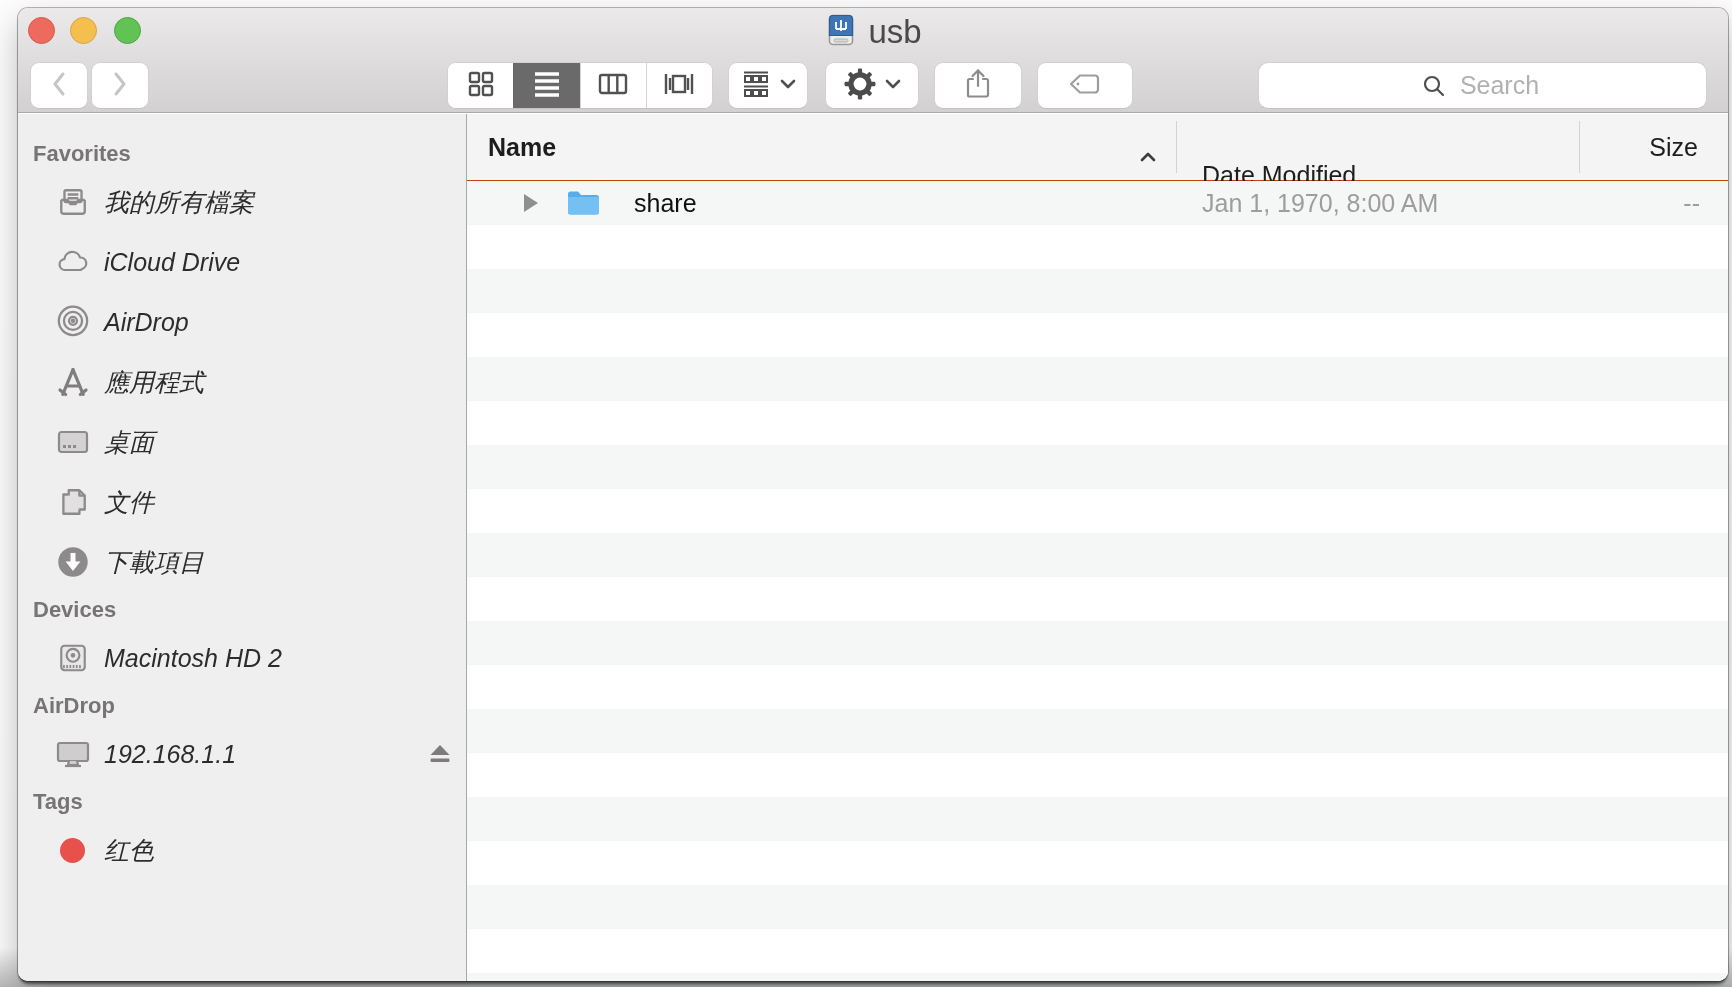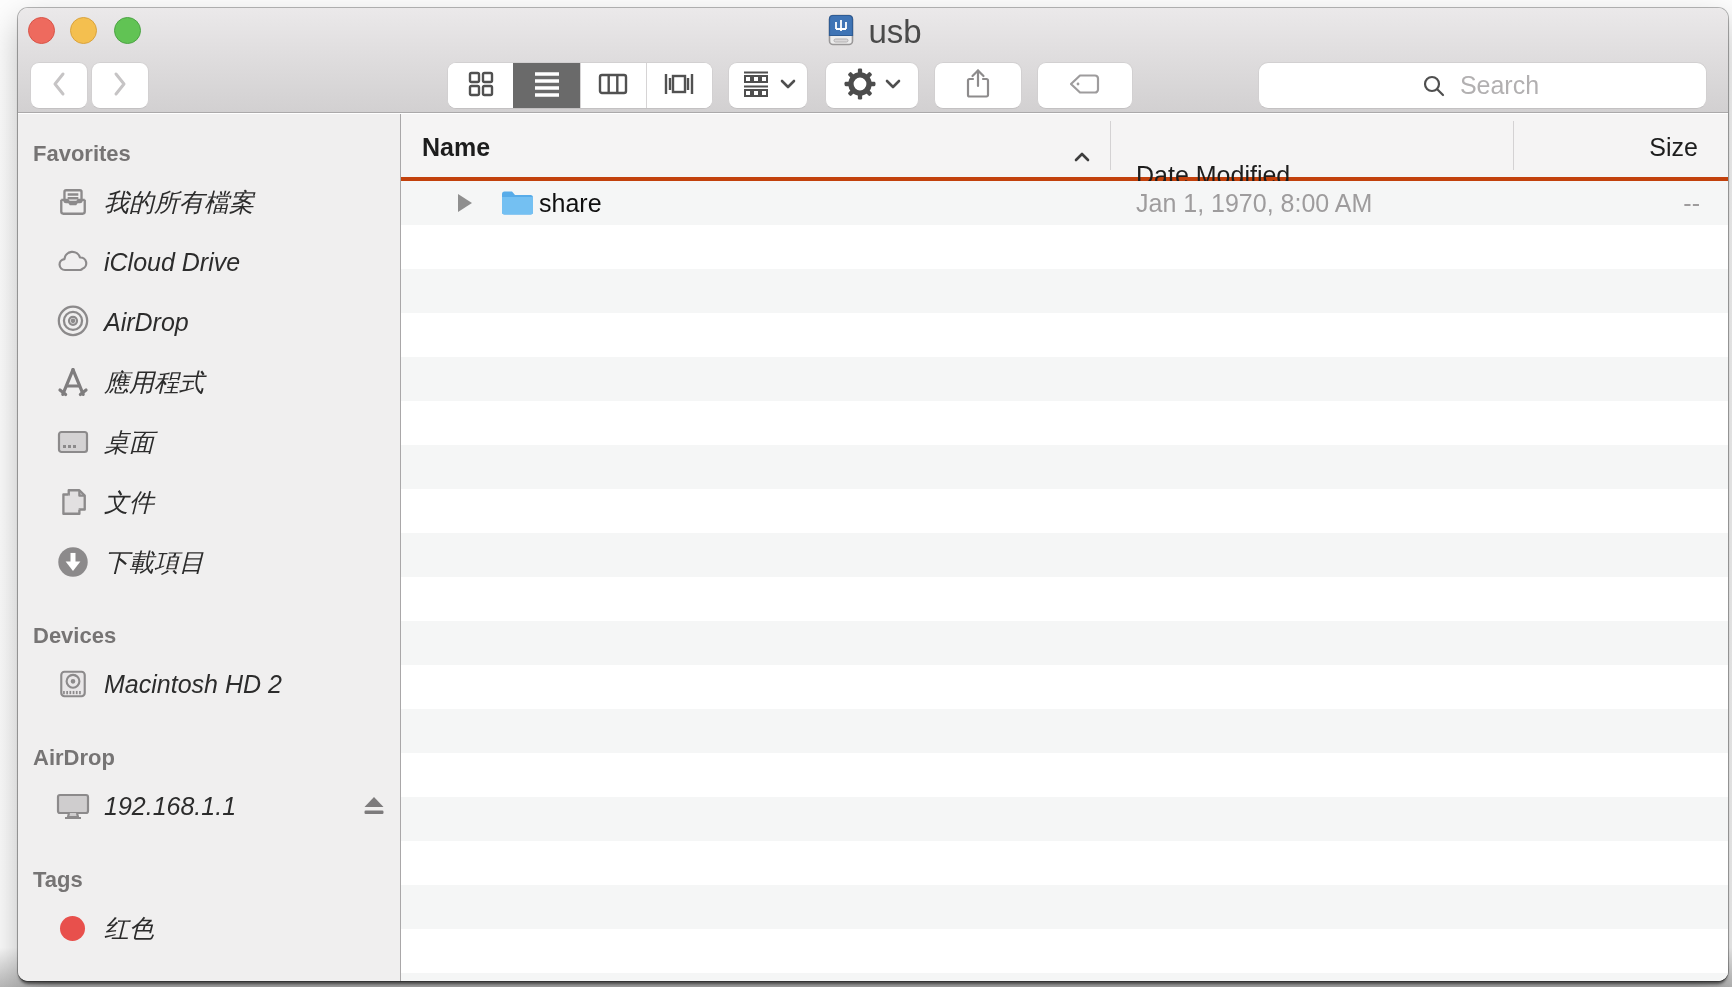--- a/index.html
+++ b/index.html
@@ -42,49 +42,49 @@
   .btn-share{ left:916px; width:88px; }
   .btn-tag{ left:1019px; width:96px; }
   .searchbox{ position:absolute; top:54px; left:1240px; width:449px; height:47px;
     background:#fff; border:1px solid #d2d0d1; border-bottom-color:#c3c1c2; border-radius:10px; }
   .searchbox input{ width:100%; height:100%; border:none; outline:none; background:transparent;
     font-size:25px; color:#a16207; text-align:center; padding-left:34px; font-family:"Liberation Sans",sans-serif; }
   .searchbox input::placeholder{ color:#b2b0b1; }
   .search-glass{ position:absolute; left:163px; top:11px; }
   
   .wbody{ position:absolute; top:106px; left:0; right:0; bottom:0; display:flex; }
-  .sidebar{ width:383px; flex:none; background:#f0efef; border-right:1px solid #a9a7a8;
+  .sidebar{ width:449px; flex:none; background:#f0efef; border-right:1px solid #a9a7a8;
     padding-top:22px; overflow:hidden; }
-  .side-header{ height:36px; line-height:36px; margin-top:26px; padding-left:15px;
+  .side-header{ height:36px; line-height:36px; padding-left:15px;
     font-size:22px; font-weight:700; color:#767474; }
   .side-header:first-child{ margin-top:0; }
   .side-item{ height:60px; display:flex; align-items:center; padding-left:36px;
     font-size:25px; color:#2c2c2c;font-style:italic; }
   .side-item .icn{ width:37px; height:37px; margin-right:13px; flex:none;
     display:flex; align-items:center; justify-content:center; }
   .tag-dot{ width:25px; height:25px; border-radius:50%; }
   .eject{ margin-left:auto; margin-right:13px; display:flex; }
   
   .main{ flex:1 1 auto; position:relative; background:#fff; }
   .list-header{ position:absolute; left:0; right:0; top:0; height:67px;
-    background:#f5f4f4; border-bottom:4px solid #c2410c; font-size:25px; color:#1d1d1d; }
+    background:#f5f4f4; border-bottom:1px solid #c2410c; font-size:25px; color:#1d1d1d; }
   .col-name{ position:absolute; left:21px; top:0; line-height:66px; font-weight:600; }
   .sort-caret{ position:absolute; left:672px; top:26px; }
   .hdr-div{ position:absolute; top:7px; bottom:7px; width:1px; background:#d4d2d3; }
   .div1{ left:709px; } .div2{ left:1112px; }
   .col-date{ position:absolute; left:735px; top:0; line-height:66px; font-weight:400;margin-top:28px; }
   .col-size{ position:absolute; right:30px; top:0; line-height:66px; font-weight:400; }
   .rows{ position:absolute; left:0; right:0; top:67px; bottom:0;
     background:repeating-linear-gradient(180deg,#f5f6f6 0 44px,#ffffff 44px 88px); }
   .file-row{ position:absolute; left:0; right:0; top:0; height:44px;
     display:flex; align-items:center; font-size:25px; color:#101010; }
   .disclosure{ width:0; height:0; margin-left:57px;
     border-left:14px solid #8f8f8f; border-top:9px solid transparent; border-bottom:9px solid transparent; }
   .file-row .folder{ margin-left:28px; display:flex; }
-  .file-name{ margin-left:4px; }
+  .file-name{ margin-left:33px; }
   .file-date{ position:absolute; left:735px; color:#9e9c9d; }
   .file-size{ position:absolute; right:28px; color:#9e9c9d; }
 </style>
 </head>
 <body>
 
 <div class="window">
 
   <div class="titlebar">
     <div class="traffic t-close"></div>

